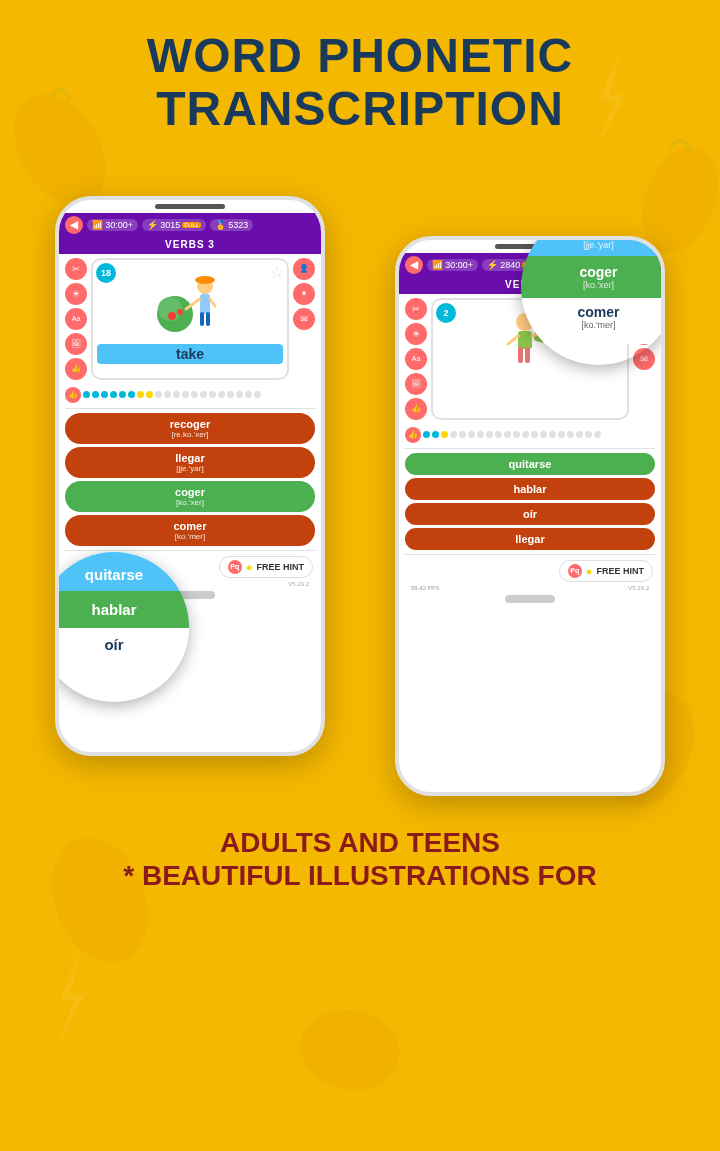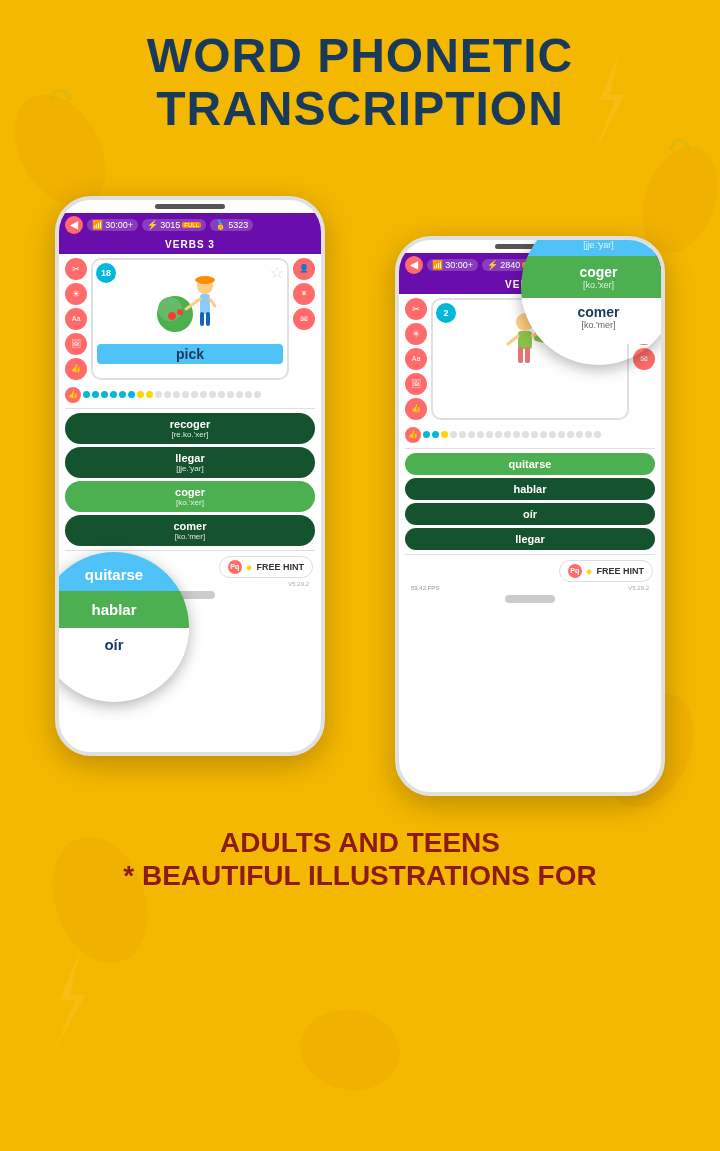--- a/index.html
+++ b/index.html
@@ -226,21 +226,21 @@
       gap: 3px;
     }
     .answer-btn {
       border-radius: 20px;
       padding: 5px 10px;
       text-align: center;
       font-size: 11px;
       font-weight: bold;
       color: white;
     }
-    .answer-btn-blue { background: #14532d; }
+    .answer-btn-blue { background: #c2410c; }
     .answer-btn-green { background: #4caf50; }
     .answer-phonetic {
       font-size: 8px;
       font-weight: normal;
       color: rgba(255,255,255,0.85);
     }
 
     
     .hint-row {
       display: flex;
@@ -440,21 +440,21 @@
 
               <rect x="50" y="30" width="10" height="20" rx="3" fill="#90caf9"></rect>
 
               <rect x="50" y="48" width="4" height="14" rx="2" fill="#1565c0"></rect>
               <rect x="56" y="48" width="4" height="14" rx="2" fill="#1565c0"></rect>
 
               <line x1="50" y1="35" x2="36" y2="45" stroke="#ffcc80" stroke-width="3" stroke-linecap="round"></line>
               <line x1="60" y1="35" x2="65" y2="42" stroke="#ffcc80" stroke-width="3" stroke-linecap="round"></line>
             </svg>
           </div>
-          <div class="card-word">pick</div>
+          <div class="card-word">take</div>
         </div>
 
         <div class="card-right-icons">
           <div class="card-icon-btn" style="font-size:8px;">👤</div>
           <div class="card-icon-btn">⏸</div>
           <div class="card-icon-btn">✉</div>
         </div>
       </div>
 
       <div class="progress-dots">

